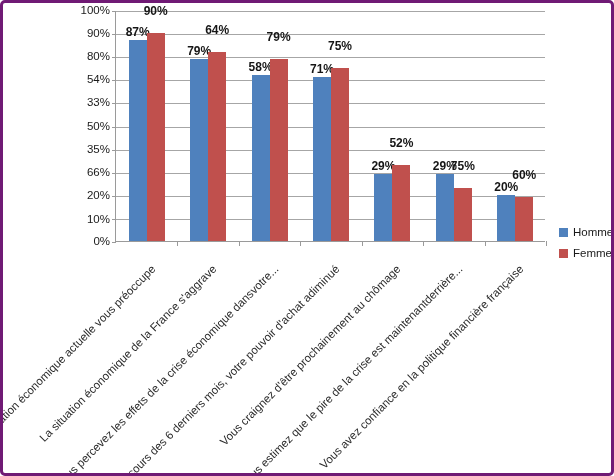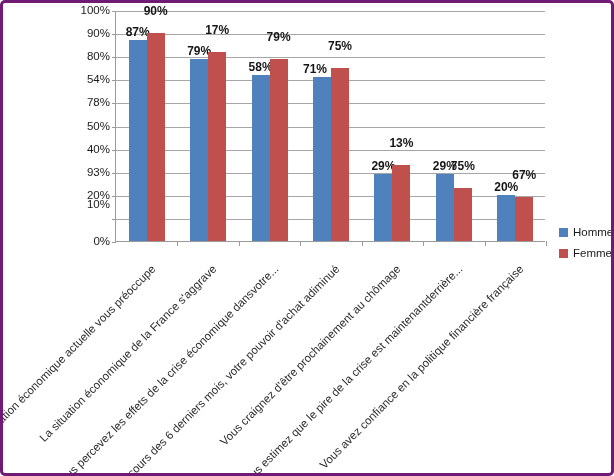--- a/index.html
+++ b/index.html
@@ -154,26 +154,26 @@
 </head>
 <body>
 
 <div id="chart-frame">
 
   <div id="y-axis-labels">
       <div class="ytick-label" style="top: 0px;">100%</div>
       <div class="ytick-label" style="top: 23.1px;">90%</div>
       <div class="ytick-label" style="top: 46.2px;">80%</div>
       <div class="ytick-label" style="top: 69.3px;">54%</div>
-      <div class="ytick-label" style="top: 92.4px;">78%</div>
+      <div class="ytick-label" style="top: 92.4px;">33%</div>
       <div class="ytick-label" style="top: 115.5px;">50%</div>
-      <div class="ytick-label" style="top: 138.6px;">40%</div>
-      <div class="ytick-label" style="top: 161.7px;">93%</div>
+      <div class="ytick-label" style="top: 138.6px;">35%</div>
+      <div class="ytick-label" style="top: 161.7px;">66%</div>
       <div class="ytick-label" style="top: 184.8px;">20%</div>
-      <div class="ytick-label" style="top: 194px;">10%</div>
+      <div class="ytick-label" style="top: 209px;">10%</div>
       <div class="ytick-label" style="top: 231px;">0%</div>
     </div>
 
   <div id="plot-area">
       <div class="gridline" style="top: 0px;"></div>
       <div class="ytick-mark" style="top: 0px;"></div>
       <div class="gridline" style="top: 23.1px;"></div>
       <div class="ytick-mark" style="top: 23.1px;"></div>
       <div class="gridline" style="top: 46.2px;"></div>
       <div class="ytick-mark" style="top: 46.2px;"></div>
@@ -196,56 +196,56 @@
         <div class="bar homme" title="Homme: 87%" style="left: 0px; width: 18px; height: 200.97px; background: rgb(79, 129, 189);"></div>
         <div class="bar-label" style="left: 9px; transform: translateX(-50%); bottom: 202.97px;">87%</div>
         <div class="bar femme" title="Femme: 90%" style="left: 18px; width: 18px; height: 207.9px; background: rgb(192, 80, 77);"></div>
         <div class="bar-label" style="left: 27px; transform: translateX(-50%); bottom: 223.9px;">90%</div>
       </div>
       <div class="xtick" style="left: 61.4286px;"></div>
       <div class="cat-group" style="left: 74.1429px; width: 36px;">
         <div class="bar homme" title="Homme: 79%" style="left: 0px; width: 18px; height: 182.49px; background: rgb(79, 129, 189);"></div>
         <div class="bar-label" style="left: 9px; transform: translateX(-50%); bottom: 184.49px;">79%</div>
         <div class="bar femme" title="Femme: 82%" style="left: 18px; width: 18px; height: 189.42px; background: rgb(192, 80, 77);"></div>
-        <div class="bar-label" style="left: 27px; transform: translateX(-50%); bottom: 205.42px;">17%</div>
+        <div class="bar-label" style="left: 27px; transform: translateX(-50%); bottom: 205.42px;">64%</div>
       </div>
       <div class="xtick" style="left: 122.857px;"></div>
       <div class="cat-group" style="left: 135.571px; width: 36px;">
         <div class="bar homme" title="Homme: 72%" style="left: 0px; width: 18px; height: 166.32px; background: rgb(79, 129, 189);"></div>
         <div class="bar-label" style="left: 9px; transform: translateX(-50%); bottom: 168.32px;">58%</div>
         <div class="bar femme" title="Femme: 79%" style="left: 18px; width: 18px; height: 182.49px; background: rgb(192, 80, 77);"></div>
         <div class="bar-label" style="left: 27px; transform: translateX(-50%); bottom: 198.49px;">79%</div>
       </div>
       <div class="xtick" style="left: 184.286px;"></div>
       <div class="cat-group" style="left: 197px; width: 36px;">
         <div class="bar homme" title="Homme: 71%" style="left: 0px; width: 18px; height: 164.01px; background: rgb(79, 129, 189);"></div>
-        <div class="bar-label" style="left: 2px; transform: translateX(-50%); bottom: 166.01px;">71%</div>
+        <div class="bar-label" style="left: 9px; transform: translateX(-50%); bottom: 166.01px;">71%</div>
         <div class="bar femme" title="Femme: 75%" style="left: 18px; width: 18px; height: 173.25px; background: rgb(192, 80, 77);"></div>
         <div class="bar-label" style="left: 27px; transform: translateX(-50%); bottom: 189.25px; text-align: right;">75%</div>
       </div>
       <div class="xtick" style="left: 245.714px;"></div>
       <div class="cat-group" style="left: 258.429px; width: 36px;">
         <div class="bar homme" title="Homme: 29%" style="left: 0px; width: 18px; height: 66.99px; background: rgb(79, 129, 189);"></div>
         <div class="bar-label" style="left: 9px; transform: translateX(-50%); bottom: 68.99px;">29%</div>
         <div class="bar femme" title="Femme: 33%" style="left: 18px; width: 18px; height: 76.23px; background: rgb(192, 80, 77);"></div>
-        <div class="bar-label" style="left: 27px; transform: translateX(-50%); bottom: 92.23px;">13%</div>
+        <div class="bar-label" style="left: 27px; transform: translateX(-50%); bottom: 92.23px;">52%</div>
       </div>
       <div class="xtick" style="left: 307.143px;"></div>
       <div class="cat-group" style="left: 319.857px; width: 36px;">
         <div class="bar homme" title="Homme: 29%" style="left: 0px; width: 18px; height: 66.99px; background: rgb(79, 129, 189);"></div>
         <div class="bar-label" style="left: 9px; transform: translateX(-50%); bottom: 68.99px;">29%</div>
         <div class="bar femme" title="Femme: 23%" style="left: 18px; width: 18px; height: 53.13px; background: rgb(192, 80, 77);"></div>
         <div class="bar-label" style="left: 27px; transform: translateX(-50%); bottom: 69.13px;">75%</div>
       </div>
       <div class="xtick" style="left: 368.571px;"></div>
       <div class="cat-group" style="left: 381.286px; width: 36px;">
         <div class="bar homme" title="Homme: 20%" style="left: 0px; width: 18px; height: 46.2px; background: rgb(79, 129, 189);"></div>
         <div class="bar-label" style="left: 9px; transform: translateX(-50%); bottom: 48.2px;">20%</div>
         <div class="bar femme" title="Femme: 19%" style="left: 18px; width: 18px; height: 43.89px; background: rgb(192, 80, 77);"></div>
-        <div class="bar-label" style="left: 27px; transform: translateX(-50%); bottom: 59.89px;">67%</div>
+        <div class="bar-label" style="left: 27px; transform: translateX(-50%); bottom: 59.89px;">60%</div>
       </div>
       <div class="xtick" style="left: 430px;"></div>
     </div>
 
   <div id="x-labels">
       <div class="xcat-label" style="left: -245.286px; top: 257px; width: 400px;">La situation économique actuelle vous préoccupe</div>
       <div class="xcat-label" style="left: -183.857px; top: 257px; width: 400px;">La situation économique de la France s'aggrave</div>
       <div class="xcat-label" style="left: -122.429px; top: 257px; width: 400px;">Vous percevez les effets de la crise économique dansvotre...</div>
       <div class="xcat-label" style="left: -61px; top: 257px; width: 400px;">Au cours des 6 derniers mois, votre pouvoir d'achat adiminué</div>
       <div class="xcat-label" style="left: 0.428571px; top: 257px; width: 400px;">Vous craignez d'être prochainement au chômage</div>

